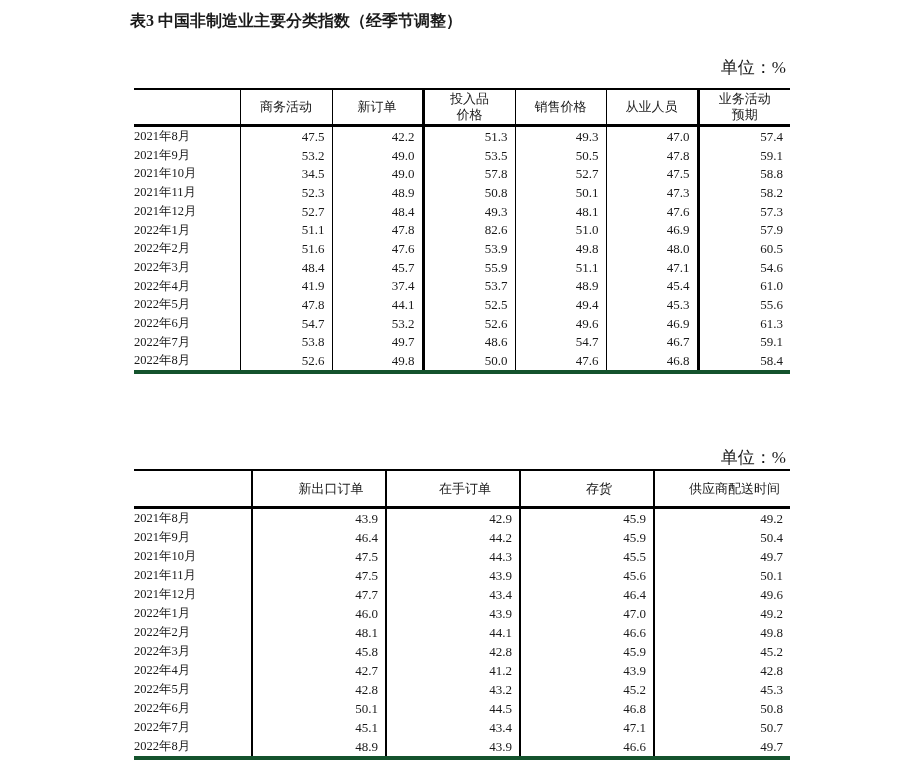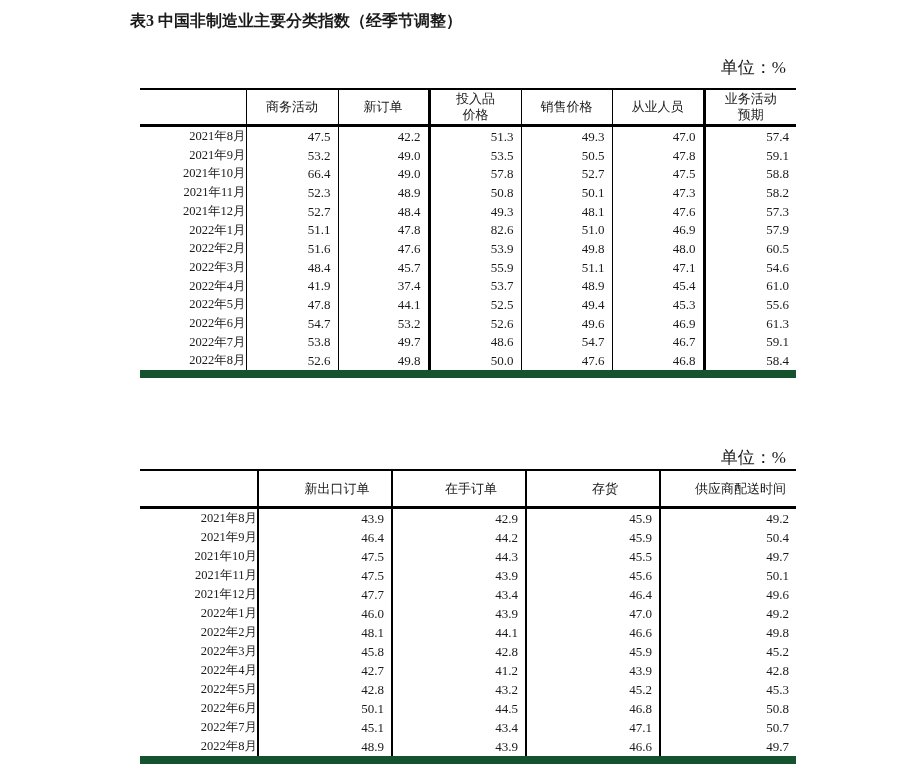--- a/index.html
+++ b/index.html
@@ -30,26 +30,26 @@
     left: 130px;
     width: 656px;
     text-align: right;
     font-size: 17px;
     line-height: 18px;
   }
   #t3-unit { top: 59px; }
   #t4-unit { top: 449px; }
   .stat-table {
     position: absolute;
-    left: 140px;
+    left: 134px;
     width: 656px;
     border-collapse: collapse;
     table-layout: fixed;
     border-top: 2px solid #000;
-    border-bottom: 8px solid #14532d;
+    border-bottom: 4px solid #14532d;
   }
   #t3 { top: 88px; }
   #t4 { top: 469px; }
   .stat-table th, .stat-table td {
     margin: 0;
     padding: 0;
     font-weight: normal;
     overflow: hidden;
   }
   .stat-table thead th {
@@ -63,21 +63,21 @@
   #t3 thead th { height: 34px; }
   #t4 thead th { height: 35px; padding-left: 24px; }
   .stat-table tbody td {
     vertical-align: middle;
     font-size: 13px;
     line-height: 1;
   }
   #t3 tbody td { height: 18.7px; }
   #t4 tbody td { height: 19px; }
   .stat-table tbody td.rowlabel {
-    text-align: right;
+    text-align: left;
     font-size: 12.5px;
   }
   .stat-table tbody td.val {
     text-align: right;
     padding-right: 7px;
   }
   
   #t3 tr > th, #t3 tr > td { border-right: 1px solid #000; }
   #t3 tr > *:nth-child(3), #t3 tr > *:nth-child(6) { border-right-width: 3px; }
   #t3 tr > *:last-child { border-right: none; }
@@ -131,21 +131,21 @@
           <td class="rowlabel">2021年9月</td>
           <td class="val">53.2</td>
           <td class="val">49.0</td>
           <td class="val">53.5</td>
           <td class="val">50.5</td>
           <td class="val">47.8</td>
           <td class="val">59.1</td>
         </tr>
         <tr>
           <td class="rowlabel">2021年10月</td>
-          <td class="val">66.4</td>
+          <td class="val">34.5</td>
           <td class="val">49.0</td>
           <td class="val">57.8</td>
           <td class="val">52.7</td>
           <td class="val">47.5</td>
           <td class="val">58.8</td>
         </tr>
         <tr>
           <td class="rowlabel">2021年11月</td>
           <td class="val">52.3</td>
           <td class="val">48.9</td>

